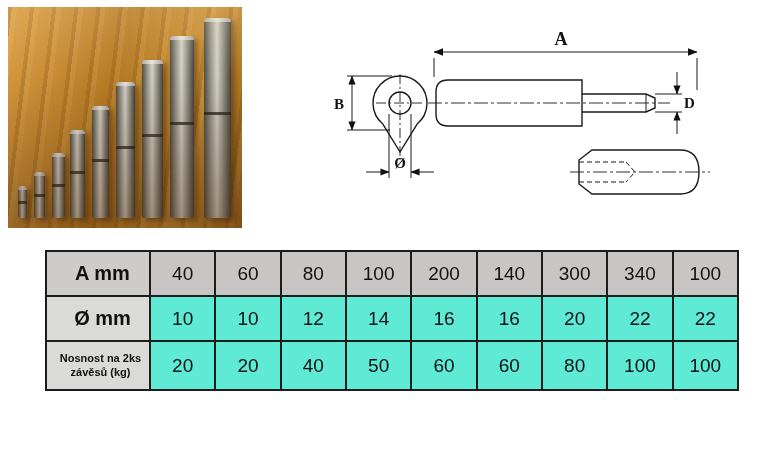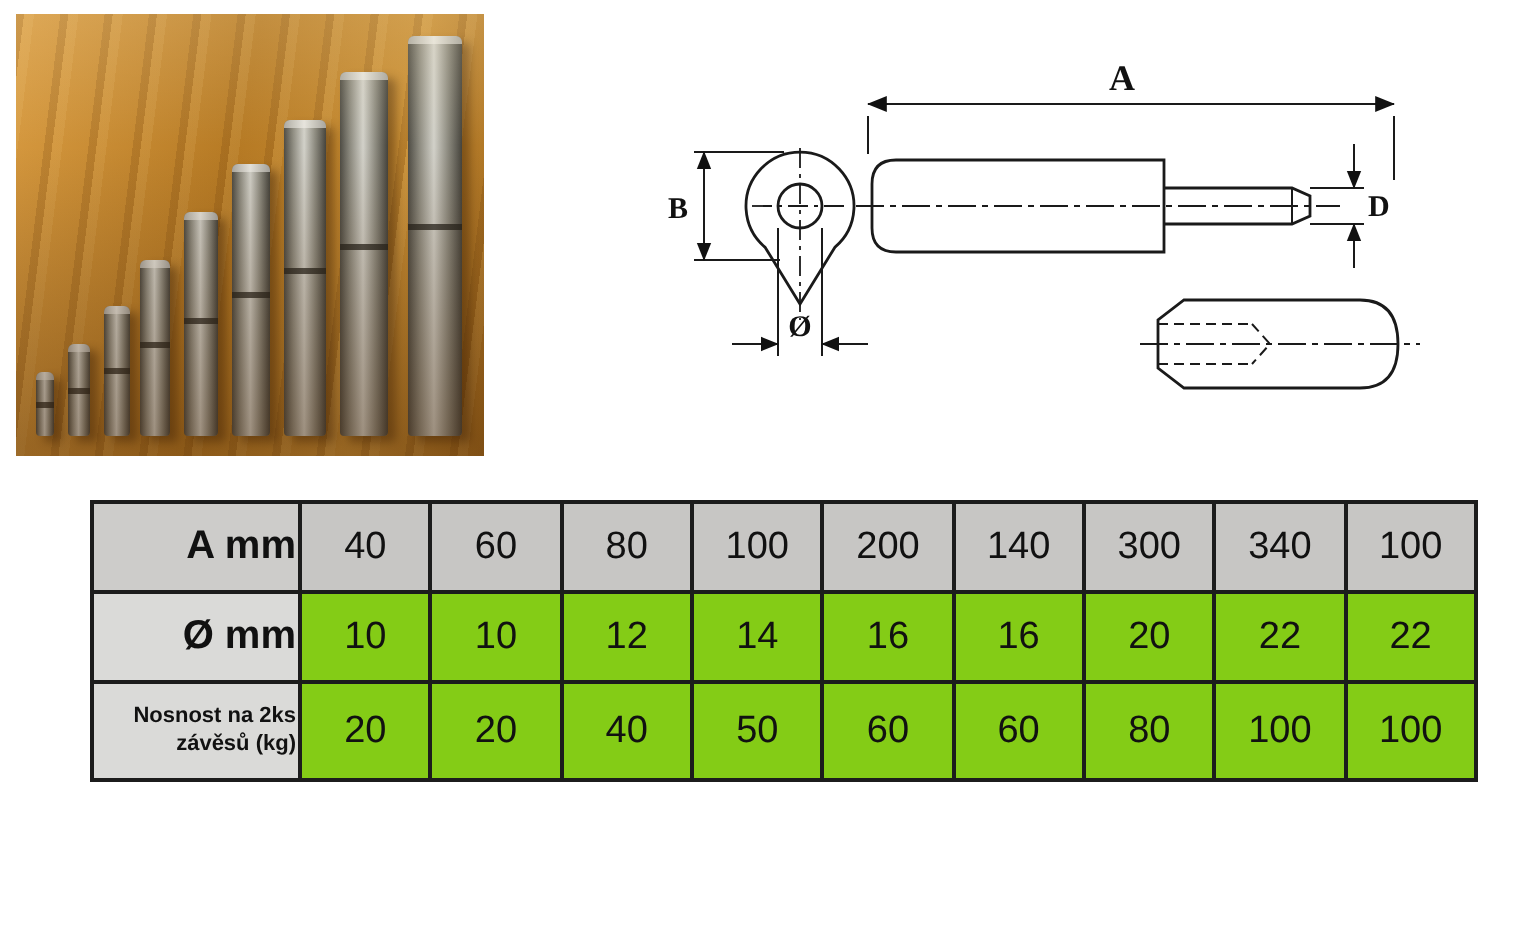--- a/index.html
+++ b/index.html
@@ -20,22 +20,22 @@
   .pin .cap{position:absolute;left:0;right:0;top:0;height:4px;border-radius:3px 3px 0 0;
     background:rgba(245,244,238,.55);}
 
   
   .draw{position:absolute;left:330px;top:10px;width:420px;height:215px;}
 
   
   .spec{position:absolute;left:45px;top:250px;width:694px;border-collapse:collapse;
         table-layout:fixed;background:#f1f0ee;}
   .spec td,.spec th{border:2px solid #1c1c1c;text-align:center;font-size:19px;
-        height:41px;background:#84cc16;font-weight:400;color:#111;overflow:hidden;}
-  .spec th{text-align:right;padding-left:10px;font-weight:700;font-size:20px;background:#dadad8;}
+        height:41px;background:#5eead4;font-weight:400;color:#111;overflow:hidden;}
+  .spec th{text-align:center;padding-left:10px;font-weight:700;font-size:20px;background:#dadad8;}
   .spec tr.head td{background:#c7c6c4;}
   .spec tr.head th{background:#cdccca;}
   .spec th.small{font-size:11px;line-height:1.2;padding-left:6px;}
   .spec tr.last td,.spec tr.last th{height:45px;}
 </style>
 </head>
 <body>
 
 <div class="page">
 

